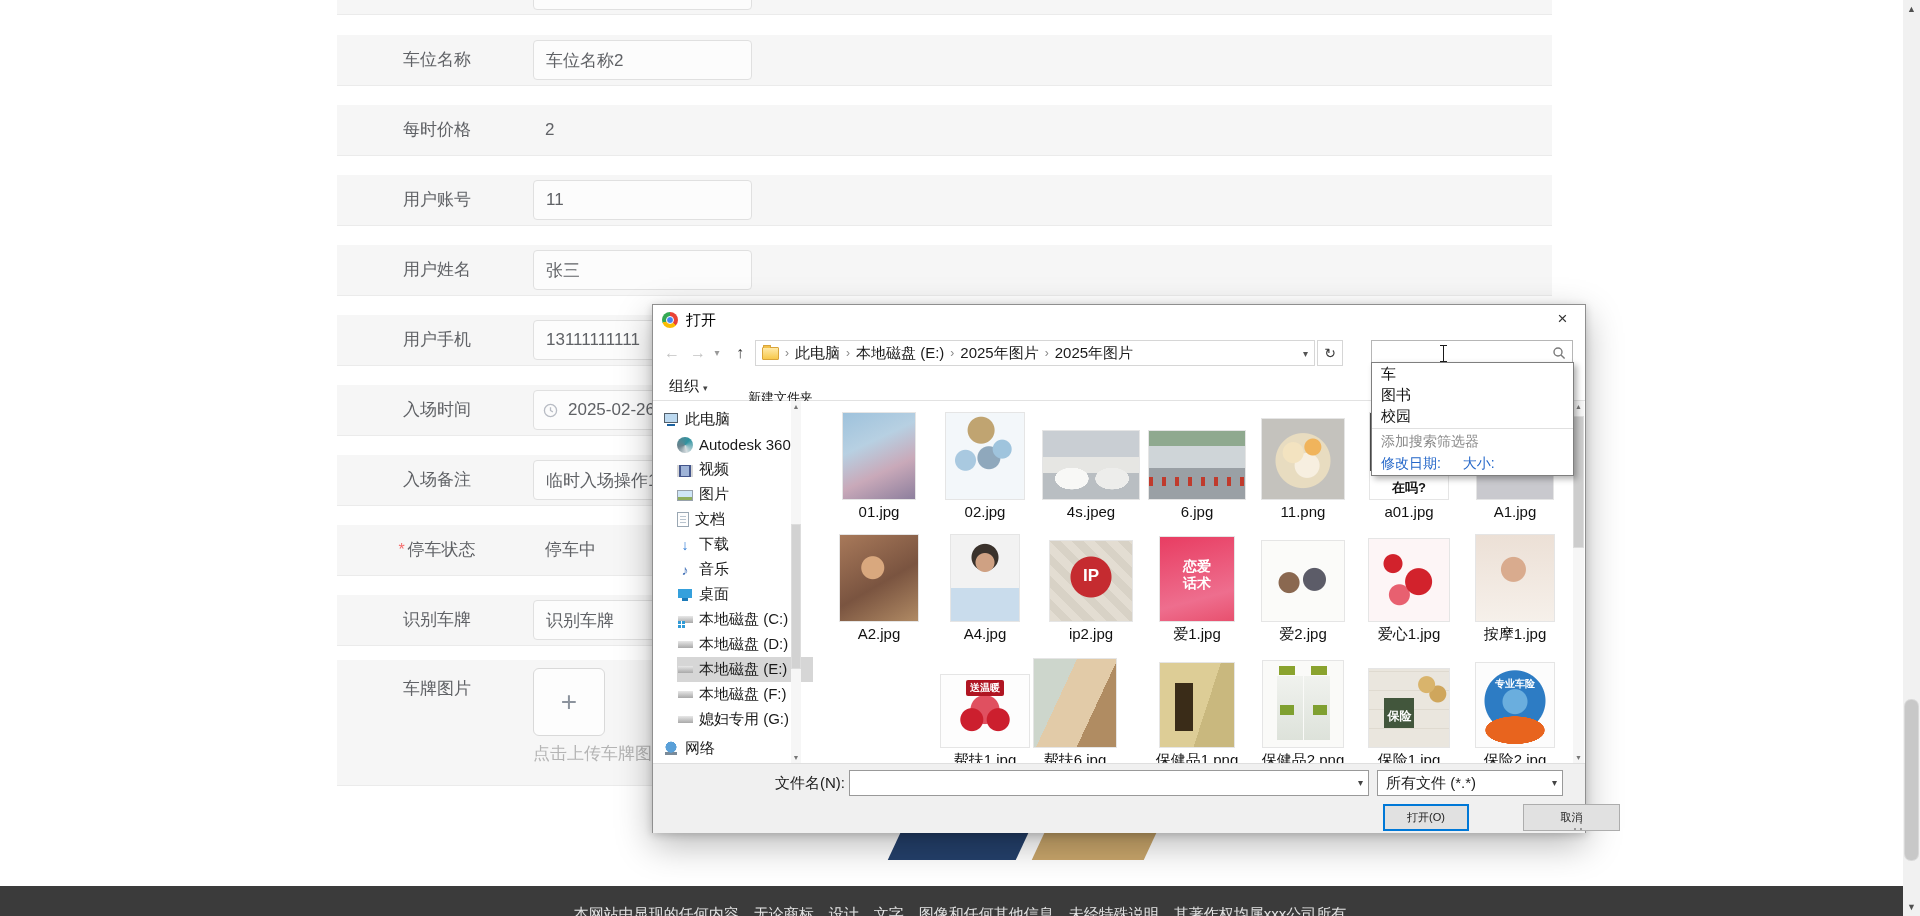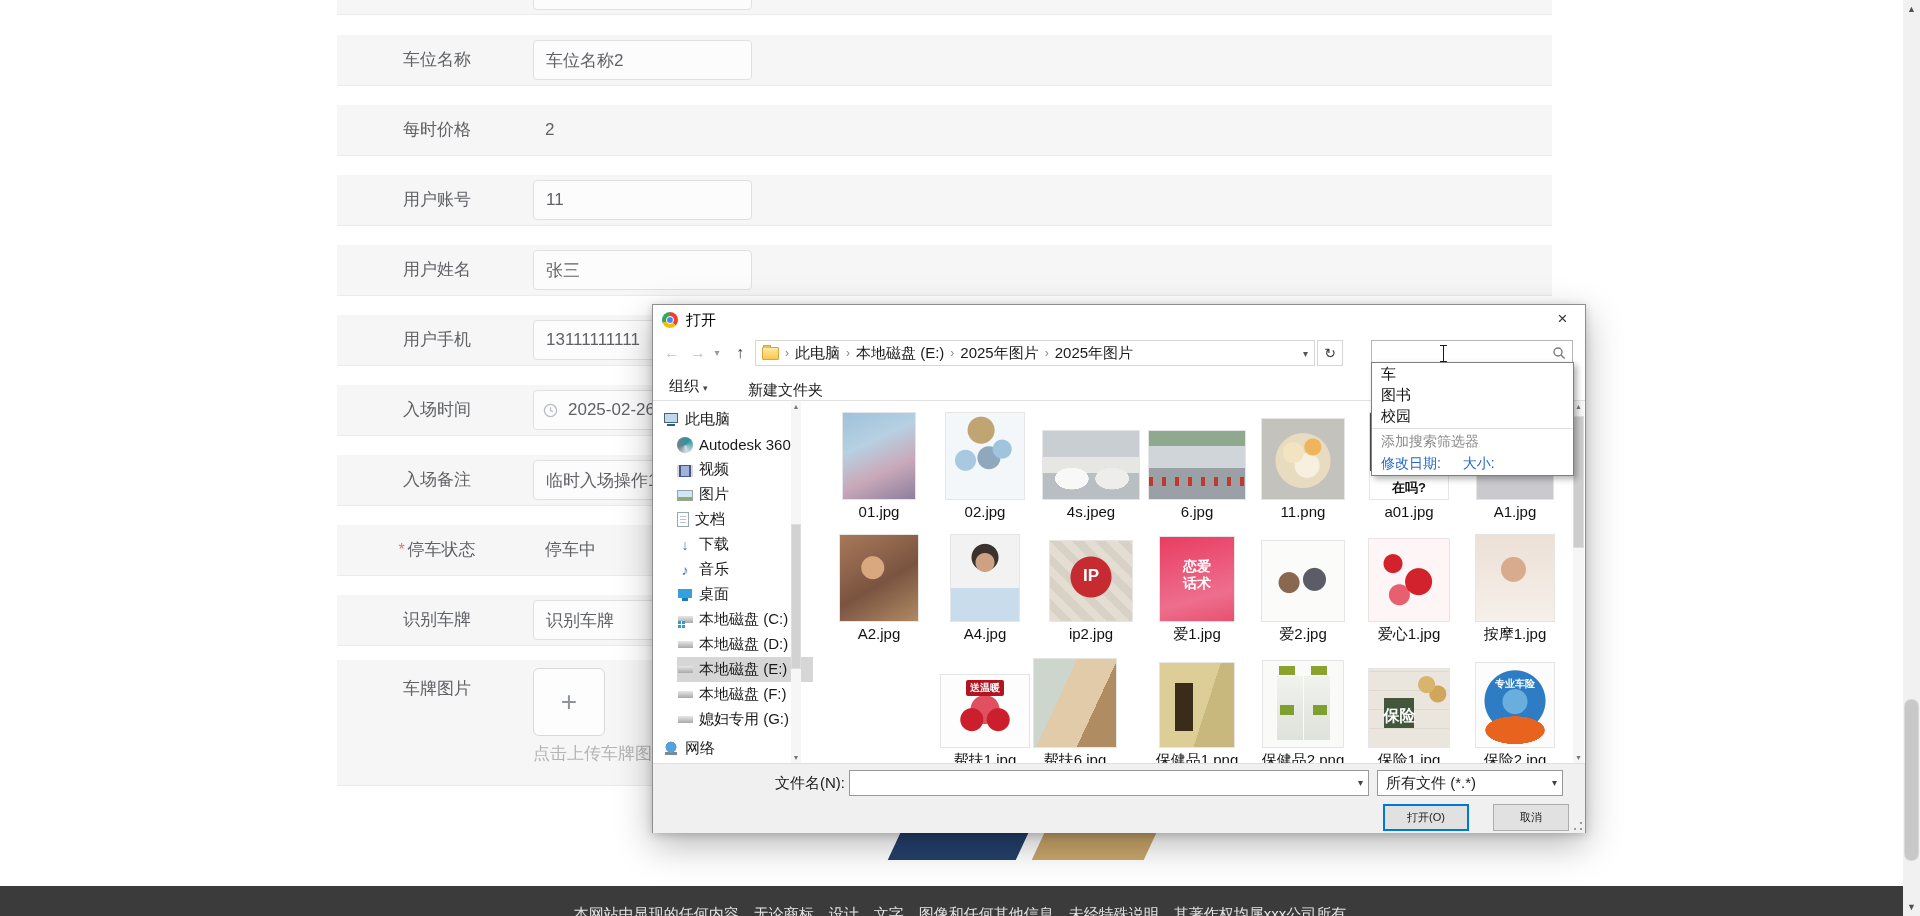--- a/index.html
+++ b/index.html
@@ -72,21 +72,21 @@
   .refreshbox{position:absolute;left:664px;top:5px;width:26px;height:26px;border:1px solid #d6d6d6;
            box-sizing:border-box;text-align:center;line-height:24px;font-size:14px;color:#3b3b3b;}
   .searchbox{position:absolute;left:718px;top:5px;width:202px;height:26px;background:#fff;
            border:1px solid #b6b6b6;box-sizing:border-box;}
   .mag{position:absolute;right:6px;top:5px;}
 
   .toolrow{position:absolute;left:0;top:66px;width:100%;height:30px;background:#fff;
            border-bottom:1px solid #e2e2e2;box-sizing:border-box;}
   .tool-org{position:absolute;left:16px;top:0;line-height:29px;font-size:15px;cursor:pointer;}
   .tool-org .dd{font-size:9px;color:#444;margin-left:4px;}
-  .tool-new{position:absolute;left:95px;top:4px;line-height:29px;font-size:15px;cursor:pointer;}
+  .tool-new{position:absolute;left:95px;top:12px;line-height:29px;font-size:13px;cursor:pointer;}
 
   .dlgbody{position:absolute;left:0;top:96px;width:100%;height:362px;overflow:hidden;background:#fff;}
 
   
   .sidebar{position:absolute;left:0;top:0;width:150px;height:362px;}
   .snav{position:absolute;left:0;width:136px;height:25px;display:flex;align-items:center;
         font-size:15px;color:#1a1a1a;cursor:pointer;white-space:nowrap;}
   .snav .lab{margin-left:6px;}
   .snav.sel{background:#d6d6d6;}
   .ic{width:16px;height:16px;flex:none;position:relative;display:inline-block;}
@@ -188,21 +188,21 @@
       linear-gradient(#8aa32e,#8aa32e) 75% 6%/16px 9px no-repeat,
       linear-gradient(#7fa030,#7fa030) 25% 58%/14px 10px no-repeat,
       linear-gradient(#7fa030,#7fa030) 75% 58%/14px 10px no-repeat,
       linear-gradient(#f0f2ee,#dde2da) 25% 70%/26px 64px no-repeat,
       linear-gradient(#f0f2ee,#dde2da) 75% 70%/26px 64px no-repeat,#fafaf8;}
   .t19{width:80px;height:78px;background:
       radial-gradient(circle at 72% 20%,#d9b46c 8px,transparent 9px),
       radial-gradient(circle at 86% 32%,#cfa65c 8px,transparent 9px),
       linear-gradient(#42563c,#42563c) 30% 60%/30px 30px no-repeat,
       repeating-linear-gradient(0deg,#eae6de 0 18px,#dfdad0 18px 19px);}
-  .t19 .ov{left:38%;top:60%;font-size:16px;text-align:right;}
+  .t19 .ov{left:38%;top:60%;font-size:12px;text-align:right;}
   .t20{width:78px;height:84px;background:
       radial-gradient(ellipse 30px 14px at 50% 80%,#e8641e 98%,transparent 100%),
       radial-gradient(circle at 50% 46%,#6aaede 12px,transparent 13px),
       radial-gradient(circle at 50% 45%,#2d7cc4 30px,transparent 31px),#fcfcfc;}
   .t20 .ov{top:25%;font-size:10px;}
 
   
   .lscroll{position:absolute;right:1px;top:0;width:11px;height:362px;background:#f6f6f6;}
   .lscroll .arr{position:absolute;left:0;width:11px;text-align:center;font-size:7px;color:#777;}
   .lscroll .thumb{position:absolute;left:1px;width:9px;top:16px;height:130px;background:#cdcdcd;}
@@ -222,21 +222,21 @@
   .fn-label{position:absolute;left:110px;top:6px;width:82px;text-align:right;line-height:26px;font-size:15px;}
   .fn-input{position:absolute;left:196px;top:6px;width:520px;height:26px;background:#fff;
             border:1px solid #999;box-sizing:border-box;}
   .fn-input .chev,.ft-combo .chev{position:absolute;right:5px;top:0;line-height:24px;font-size:10px;color:#444;}
   .ft-combo{position:absolute;left:724px;top:6px;width:186px;height:26px;background:#fff;
             border:1px solid #999;box-sizing:border-box;font-size:15px;line-height:24px;
             padding-left:8px;cursor:pointer;}
   .btn{position:absolute;top:40px;height:27px;background:#e1e1e1;border:1px solid #adadad;
        box-sizing:border-box;font-size:11px;text-align:center;line-height:25px;cursor:pointer;}
   .btn.open{left:730px;width:86px;border:2px solid #0078d7;line-height:23px;}
-  .btn.cancel{left:840px;width:76px;}
+  .btn.cancel{left:870px;width:97px;}
   .grip{position:absolute;right:2px;bottom:2px;width:10px;height:10px;
         background:radial-gradient(circle at 80% 20%,#9a9a9a 1.2px,transparent 1.5px),
                    radial-gradient(circle at 80% 80%,#9a9a9a 1.2px,transparent 1.5px),
                    radial-gradient(circle at 20% 80%,#9a9a9a 1.2px,transparent 1.5px);}
 
   
   .ibeam{position:absolute;left:1440px;top:345px;width:7px;height:15px;z-index:40;
          border-top:1px solid #1a1a1a;border-bottom:1px solid #1a1a1a;
          background:linear-gradient(#1a1a1a,#1a1a1a) 50% 0/1px 100% no-repeat;}
 </style>

